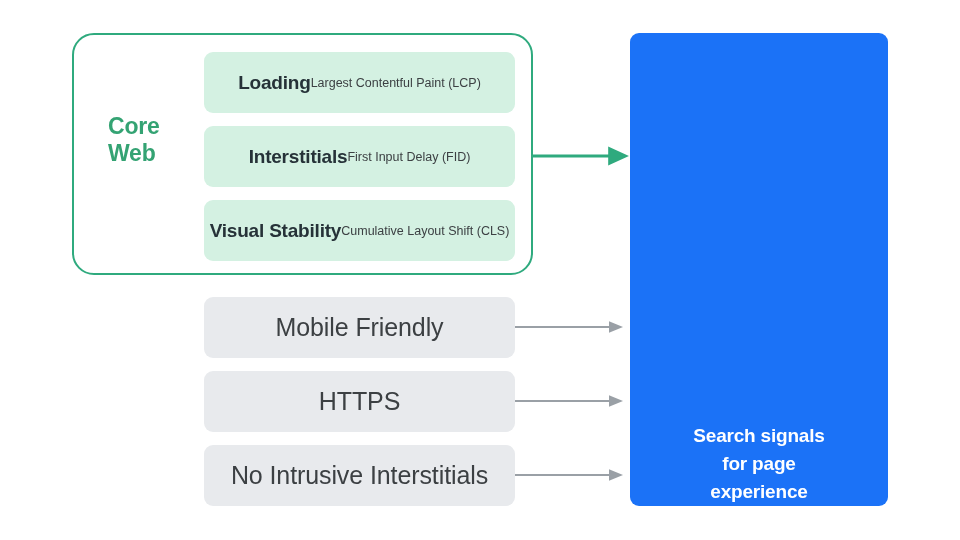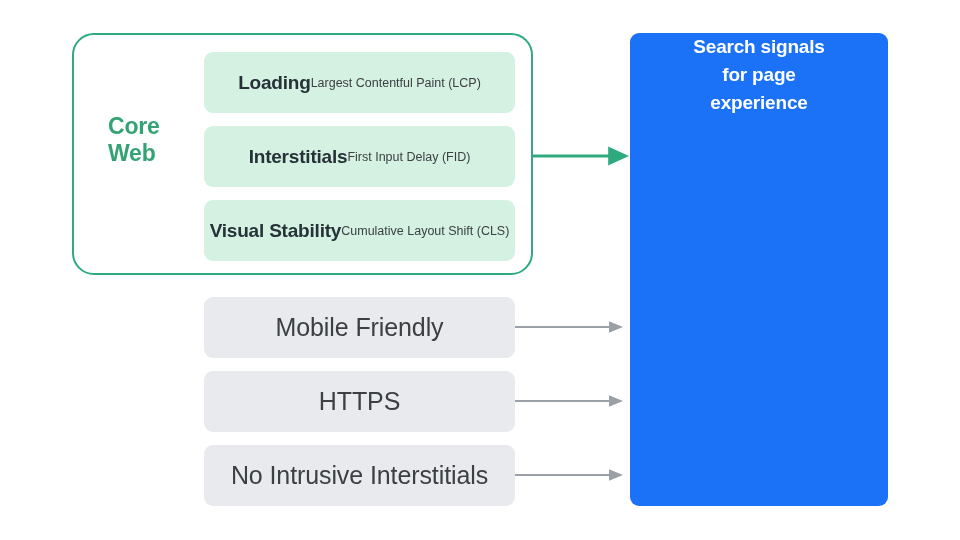--- a/index.html
+++ b/index.html
@@ -84,21 +84,21 @@
   #box-intrusive { top:445px; }
 
   
   .blue-box {
     position:absolute;
     left:630px; top:33px;
     width:258px; height:473px;
     background:#1b72f7;
     border-radius:9px;
     display:flex;
-    align-items:flex-start;
+    align-items:flex-end;
     justify-content:center;
   }
   .blue-box .b-label {
     color:#ffffff;
     font-size:19px;
     font-weight:bold;
     line-height:28px;
     text-align:center;
     letter-spacing:-0.2px;
     width:200px;

